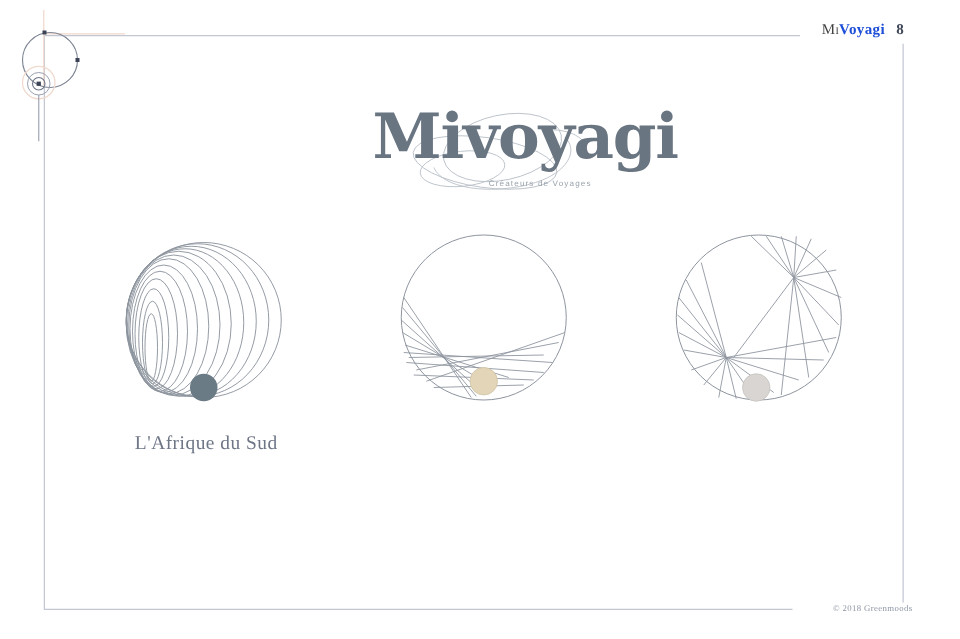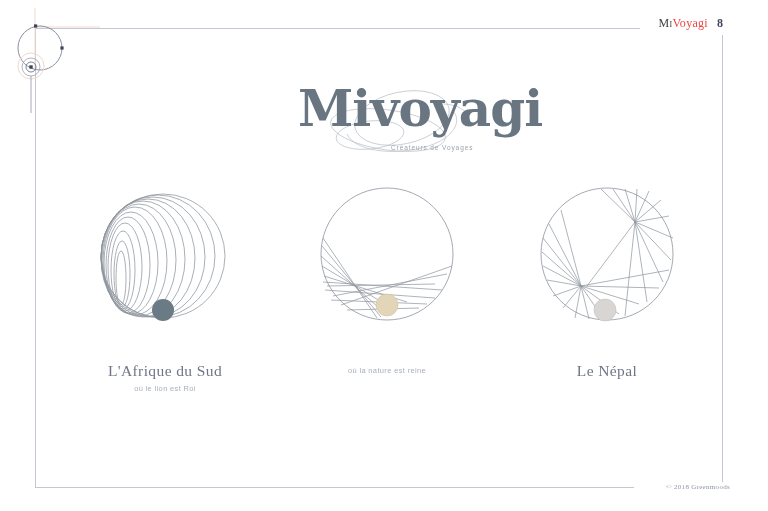--- a/index.html
+++ b/index.html
@@ -32,21 +32,21 @@
   .ornament{position:absolute;left:0px;top:8px;width:100px;height:110px;}
 
   
   .header{
     position:absolute;left:600px;top:14px;width:123px;height:18px;
     display:flex;align-items:center;justify-content:flex-end;gap:9px;
     color:#5a6272;
   }
   .brand-mini{font-size:12px;letter-spacing:.3px;white-space:nowrap;}
   .brand-mini .light{font-weight:400;font-variant:small-caps;color:#404040;}
-  .brand-mini .bold{font-weight:400;color:#ef4444;text-align:center;}
+  .brand-mini .bold{font-weight:700;color:#1d4ed8;text-align:center;}
   .page-num{font-size:12px;font-weight:700;color:#3f4758;}
 
   
   .logo-wrap{
     position:absolute;left:284px;top:86px;width:210px;height:74px;
   }
   .logo-svg{position:absolute;left:0;top:0;}
   .logo-word{
     position:absolute;left:14px;top:-2px;
     font-family:"DejaVu Serif", serif;
@@ -65,21 +65,21 @@
   }
 
   
   .cards{position:absolute;left:0;top:178px;width:768px;height:215px;}
   .card{position:absolute;top:0;width:230px;height:215px;}
   .card-1{left:50px;}
   .card-2{left:272px;}
   .card-3{left:492px;}
   .art{position:absolute;left:50%;top:0;transform:translateX(-50%);}
   .caption{
-    position:absolute;left:0;top:168px;width:230px;text-align:center;margin-top:16px;
+    position:absolute;left:0;top:168px;width:230px;text-align:center;
   }
   .c-title{
     font-family:"Liberation Serif", serif;
     font-size:15.5px;
     color:#6e7686;
     letter-spacing:.4px;
     white-space:nowrap;
   }
   .c-sub{
     margin-top:4px;
@@ -168,21 +168,20 @@
           <ellipse cx="43" cy="87" rx="22" ry="48"></ellipse>
           <ellipse cx="40" cy="89" rx="17" ry="44"></ellipse>
           <ellipse cx="38" cy="92" rx="12" ry="39"></ellipse>
           <ellipse cx="37" cy="96" rx="8" ry="33"></ellipse>
           <ellipse cx="36" cy="100" rx="5" ry="27"></ellipse>
         </g>
         <circle cx="78" cy="132" r="11" fill="#6b7b85"></circle>
       </svg>
       <div class="caption">
         <div class="c-title">L'Afrique du Sud</div>
-        <div class="c-sub">où le lion est Roi</div>
       </div>
     </div>
 
     <div class="card card-2">
       <svg class="art" width="160" height="160" viewBox="0 0 160 160">
         <circle cx="80" cy="76" r="66" fill="none" stroke="#8d949e" stroke-width="0.8"></circle>
         <g stroke="#8d949e" stroke-width="0.7" fill="none">
           <line x1="16" y1="60" x2="70" y2="140"></line>
           <line x1="15" y1="68" x2="74" y2="139"></line>
           <line x1="14" y1="78" x2="80" y2="137"></line>
@@ -192,21 +191,20 @@
           <line x1="26" y1="118" x2="140" y2="96"></line>
           <line x1="34" y1="127" x2="145" y2="88"></line>
           <line x1="16" y1="104" x2="135" y2="112"></line>
           <line x1="18" y1="112" x2="128" y2="120"></line>
           <line x1="24" y1="122" x2="120" y2="126"></line>
           <line x1="40" y1="132" x2="112" y2="130"></line>
         </g>
         <circle cx="80" cy="127" r="11" fill="#e3d5b8" stroke="#cfc3a6" stroke-width="0.6"></circle>
       </svg>
       <div class="caption">
-        <div class="c-sub">où la nature est reine</div>
       </div>
     </div>
 
     <div class="card card-3">
       <svg class="art" width="160" height="160" viewBox="0 0 160 160">
         <circle cx="80" cy="76" r="66" fill="none" stroke="#8d949e" stroke-width="0.8"></circle>
         <g stroke="#8d949e" stroke-width="0.7" fill="none">
 
           <line x1="108" y1="44" x2="74" y2="11"></line>
           <line x1="108" y1="44" x2="86" y2="11"></line>
@@ -234,21 +232,20 @@
           <line x1="54" y1="108" x2="92" y2="136"></line>
           <line x1="54" y1="108" x2="112" y2="126"></line>
           <line x1="54" y1="108" x2="132" y2="110"></line>
           <line x1="54" y1="108" x2="142" y2="92"></line>
           <line x1="54" y1="108" x2="22" y2="46"></line>
           <line x1="54" y1="108" x2="34" y2="32"></line>
         </g>
         <circle cx="78" cy="132" r="11" fill="#d8d5d2" stroke="#c4c1bd" stroke-width="0.6"></circle>
       </svg>
       <div class="caption">
-        <div class="c-title">Le Népal</div>
       </div>
     </div>
 
   </div>
 
   <div class="footer">© 2018 Greenmoods</div>
 
 </div>
 
 </body></html>

